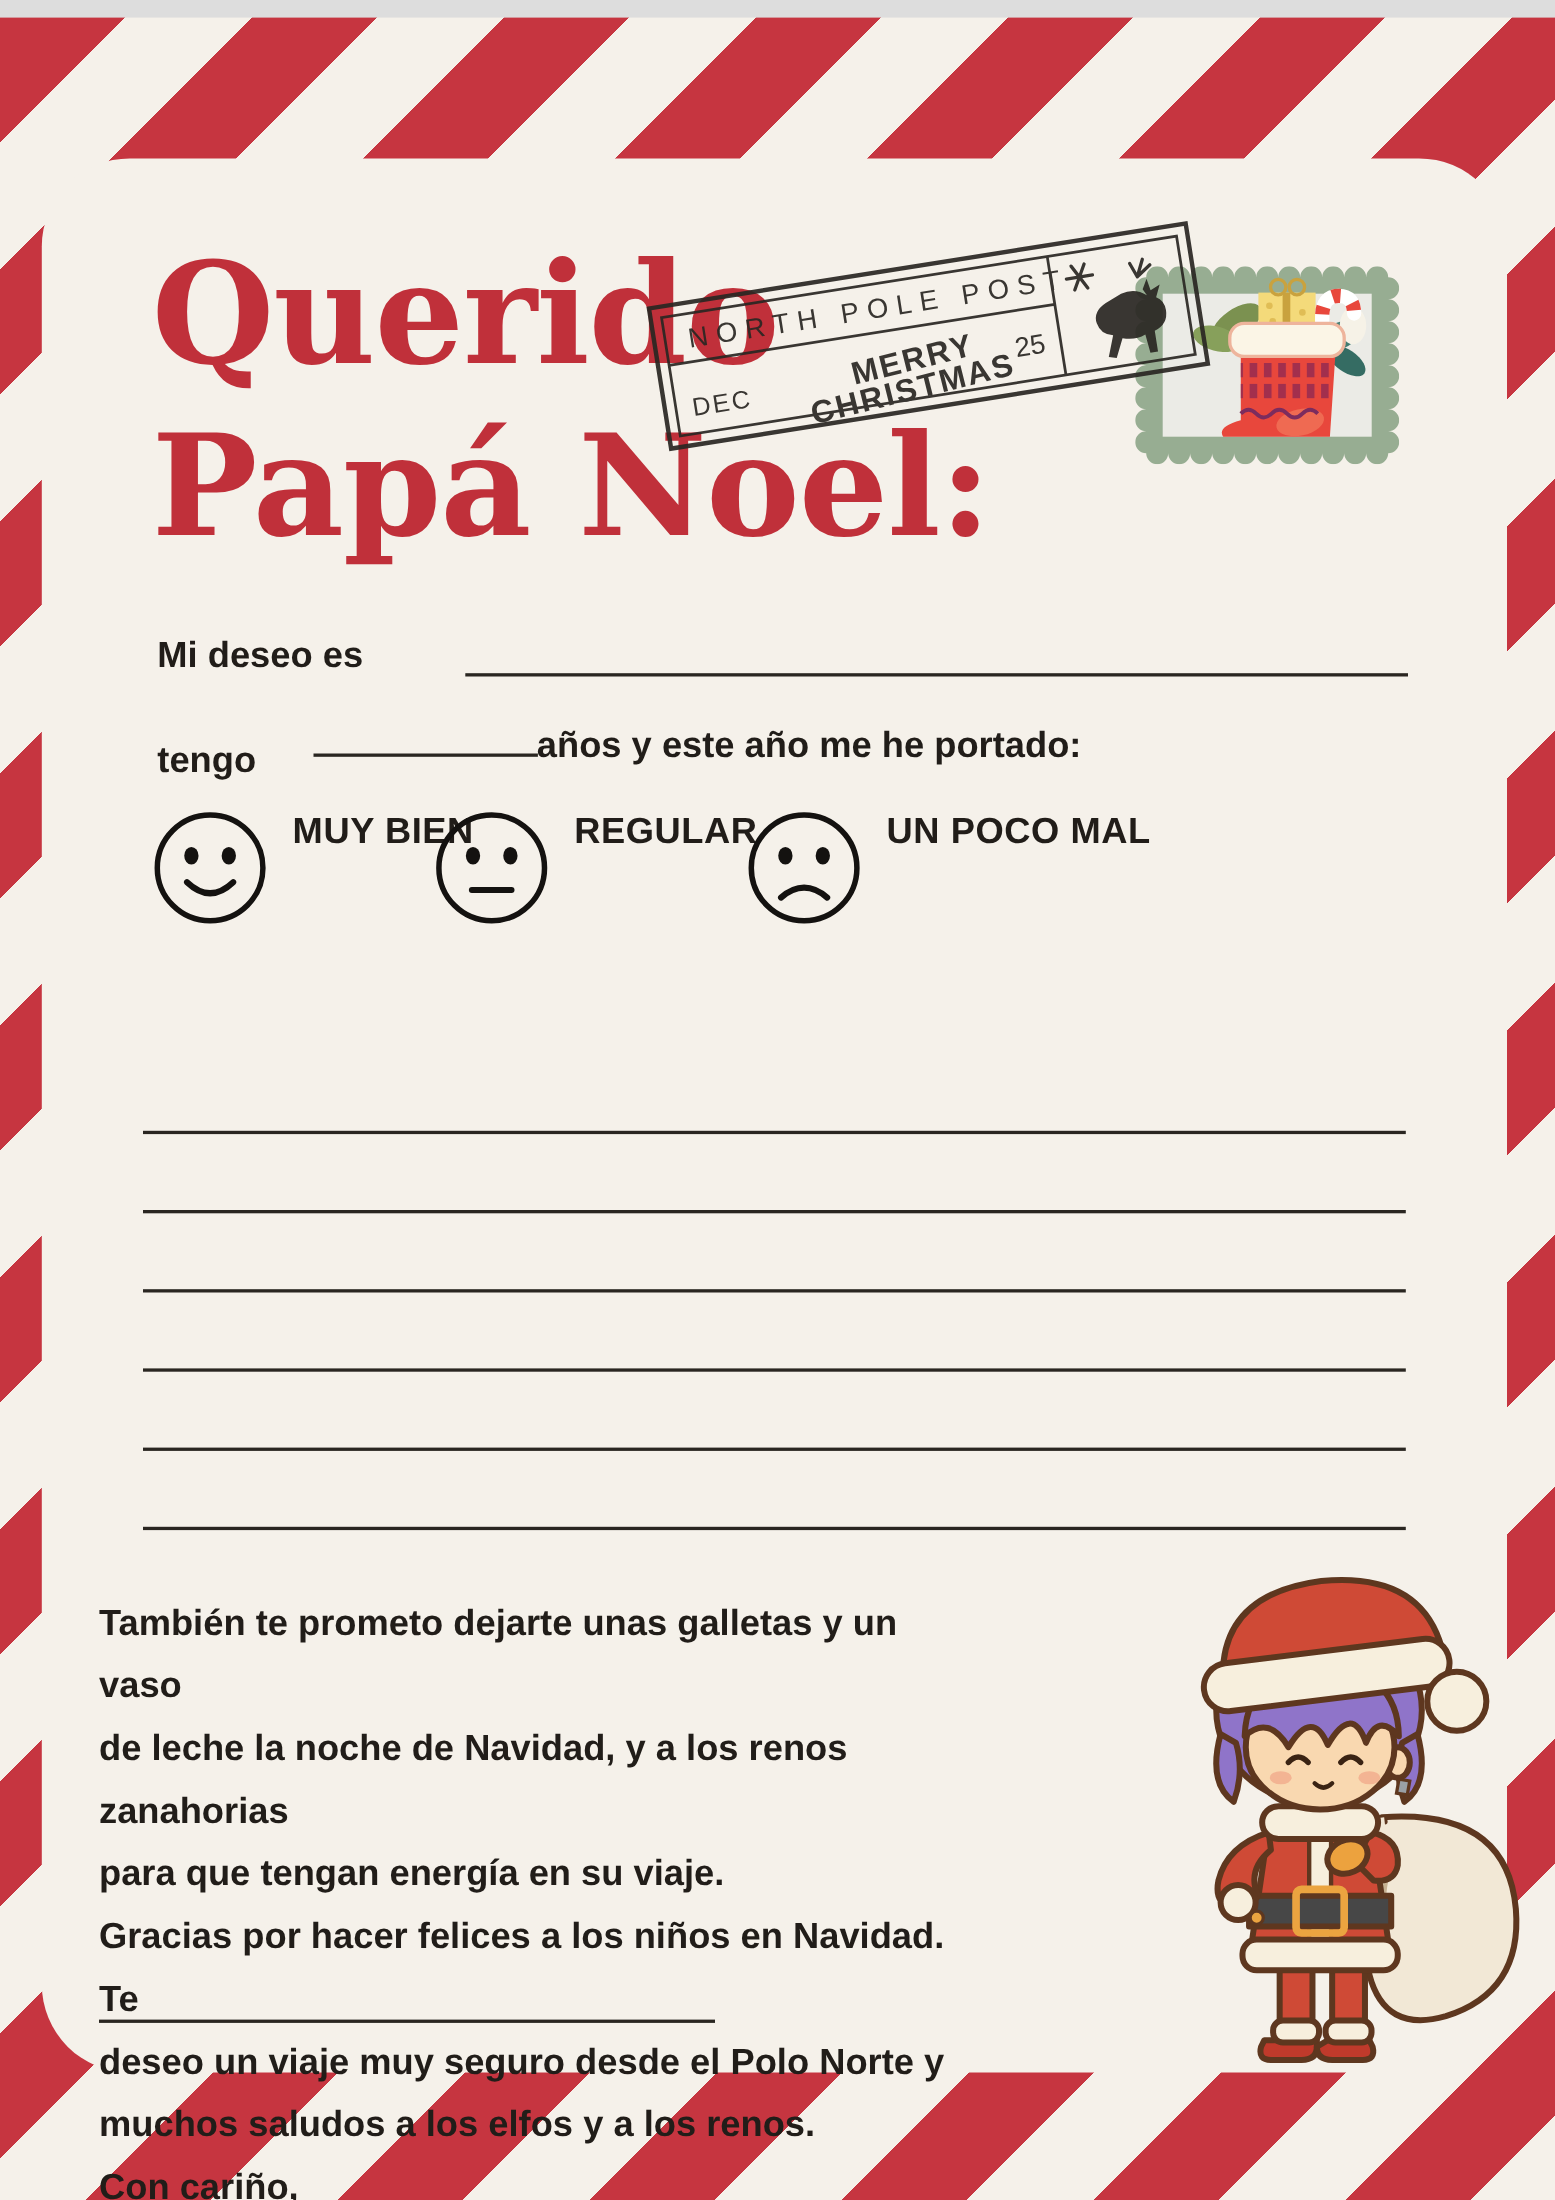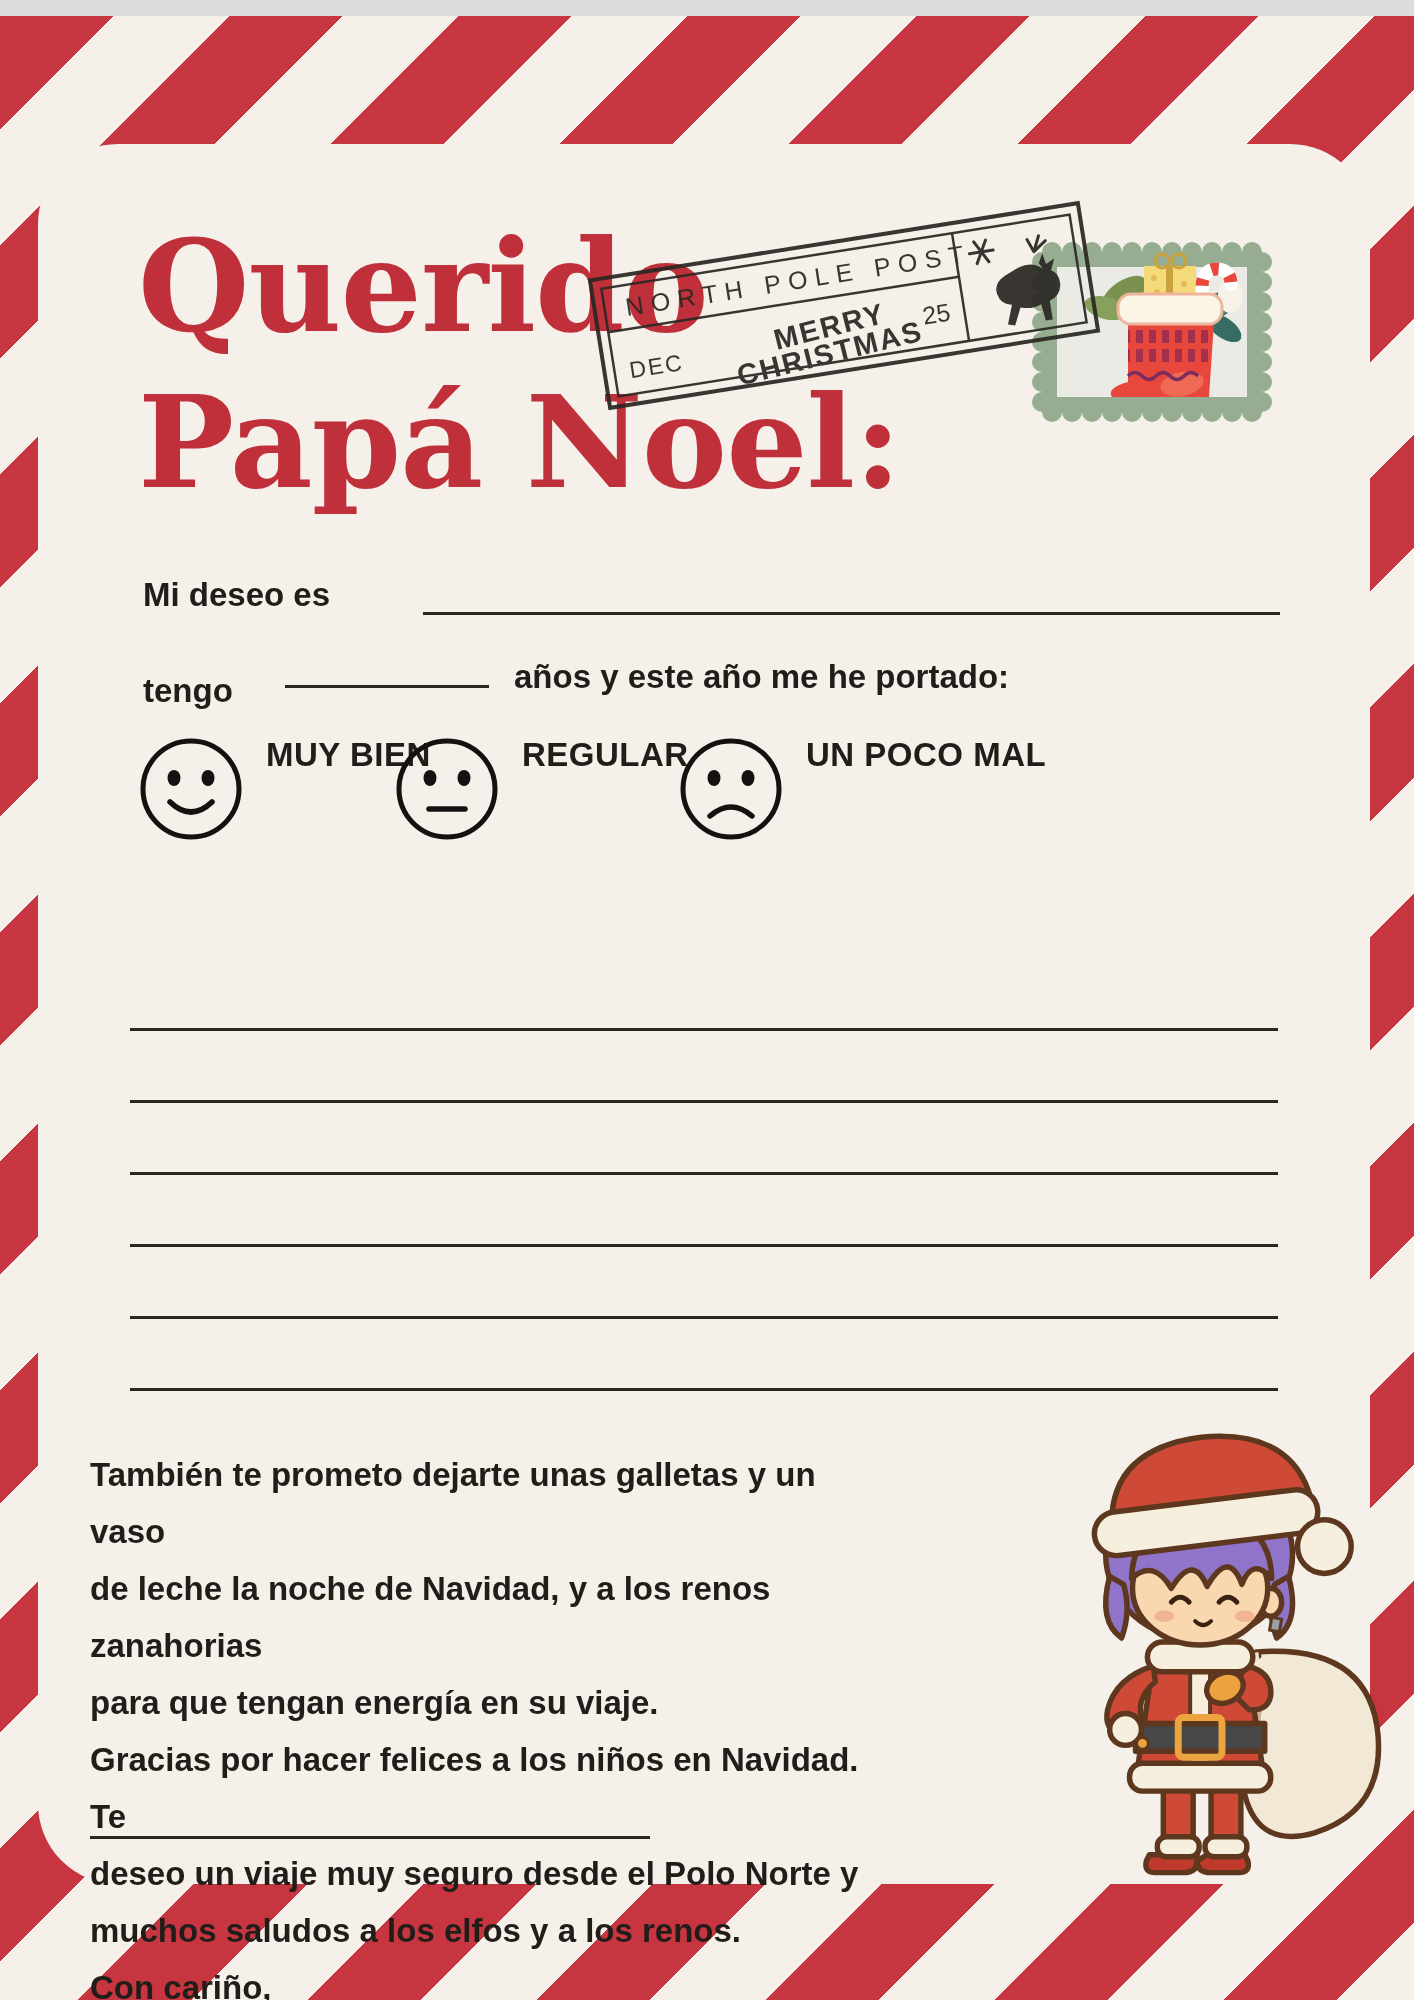--- a/index.html
+++ b/index.html
@@ -31,21 +31,21 @@
   .pm-month{font-size:23px;letter-spacing:2px}
   .pm-greet{font-size:29px;font-weight:700;letter-spacing:2px;text-anchor:middle}
   .pm-day{font-size:25px}
   
   .stamp{position:absolute;left:994px;top:98px;width:240px;height:180px;z-index:2}
   .stamp svg{width:100%;height:100%}
   
   .flabel{position:absolute;font-weight:700;font-size:33px;color:var(--ink);white-space:nowrap}
   .name-label{left:105px;top:432px}
   .age-label{left:105px;top:528px}
-  .age-suffix{left:476px;top:514px}
+  .age-suffix{left:450px;top:514px}
   .rule{position:absolute;border-top:3px solid var(--line)}
   .name-line{left:385px;right:90px;top:468px}
   .age-line{left:247px;width:204px;top:541px}
   
   .mood{position:absolute;top:592px;display:flex;align-items:flex-start;gap:22px}
   .mood-1{left:100px}.mood-2{left:356px}.mood-3{left:640px}
   .mood svg{width:106px;height:106px;flex:0 0 auto}
   .mood .face{fill:none;stroke:#141210;stroke-width:5}
   .mood .eye{fill:#141210}
   .mood .mouth{fill:none;stroke:#141210;stroke-width:5.5;stroke-linecap:round}

